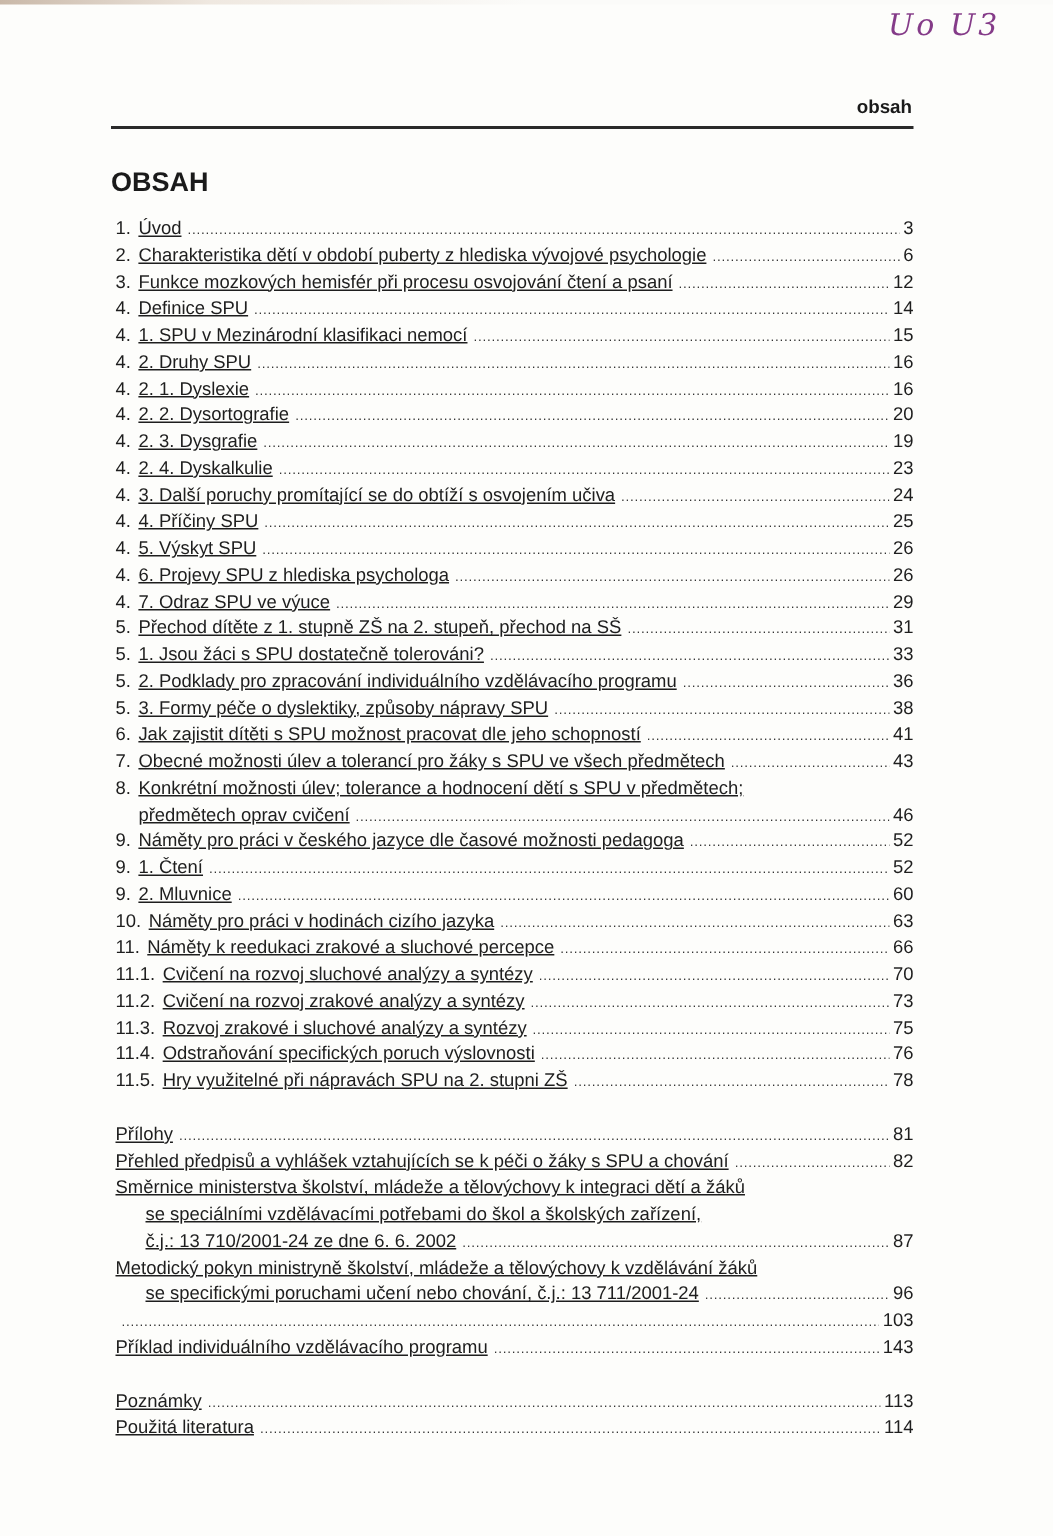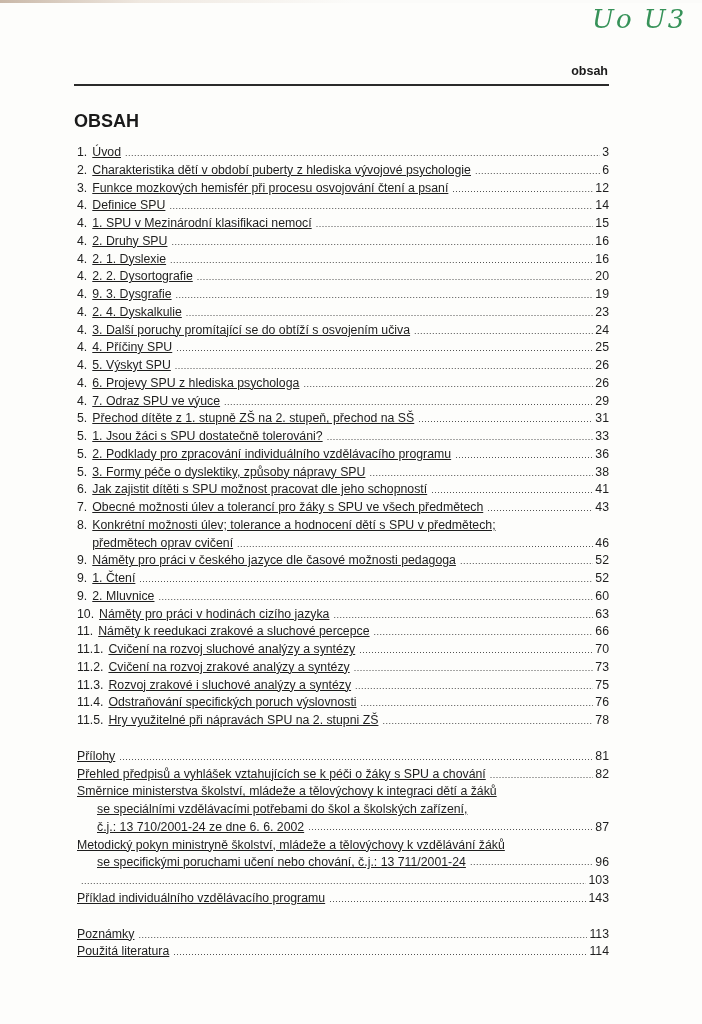--- a/index.html
+++ b/index.html
@@ -6,21 +6,21 @@
   body {
     width: 702px; height: 1024px; background: #fdfdfb; position: relative; overflow: hidden;
     font-family: "Liberation Sans", sans-serif; color: #1e1e1e;
   }
   .topshade {
     position: absolute; left: 0; top: 0; width: 702px; height: 3px;
     background: linear-gradient(to right, #c9b8a8, #efe8e0 20%, #fbfbf9 50%);
   }
   .stamp {
     position: absolute; left: 592px; top: 4px; font-family: "DejaVu Serif", serif;
-    font-size: 26px; color: #15803d; letter-spacing: 2px; font-style: italic; opacity: 0.85;
+    font-size: 20px; color: #701a75; letter-spacing: 2px; font-style: italic; opacity: 0.85;
   }
   .running-head {
     position: absolute; left: 560px; top: 64px; width: 48px; text-align: right;
     font-size: 12.5px; font-weight: bold; color: #1a1a1a;
   }
   .rule {
     position: absolute; left: 74px; top: 84px; width: 535px; height: 1.5px; background: #2a2a2a;
   }
   .title {
     position: absolute; left: 74px; top: 111px; font-size: 18px; font-weight: bold; color: #1a1a1a;
@@ -34,21 +34,21 @@
   .row .label { flex: 0 0 auto; text-decoration: underline; }
   .row .dots {
     flex: 1 1 auto; overflow: hidden; margin: 0 2px 0 4px; color: #333; letter-spacing: 0.5px;
     font-size: 9px;
   }
   .row .dots::before {
     content: "........................................................................................................................................................................................................................";
   }
   .row .page { flex: 0 0 auto; text-align: right; }
   .row.nodots .dots { visibility: hidden; }
-  .indent1 { padding-left: 20px; align-items: center; }
+  .indent1 { padding-left: 20px; }
   .gap { height: 18px; }
 </style>
 </head>
 <body>
 
 <div class="topshade"></div>
 <div class="stamp">Uo U3</div>
 <div class="running-head">obsah</div>
 <div class="rule"></div>
 <div class="title">OBSAH</div>
@@ -98,21 +98,21 @@
         <span class="page">16</span>
       </div>
       <div class="row">
         <span class="num">4.</span>
         <span class="label">2. 2.  Dysortografie</span>
         <span class="dots"></span>
         <span class="page">20</span>
       </div>
       <div class="row">
         <span class="num">4.</span>
-        <span class="label">9. 3.  Dysgrafie</span>
+        <span class="label">2. 3.  Dysgrafie</span>
         <span class="dots"></span>
         <span class="page">19</span>
       </div>
       <div class="row">
         <span class="num">4.</span>
         <span class="label">2. 4.  Dyskalkulie</span>
         <span class="dots"></span>
         <span class="page">23</span>
       </div>
       <div class="row">

